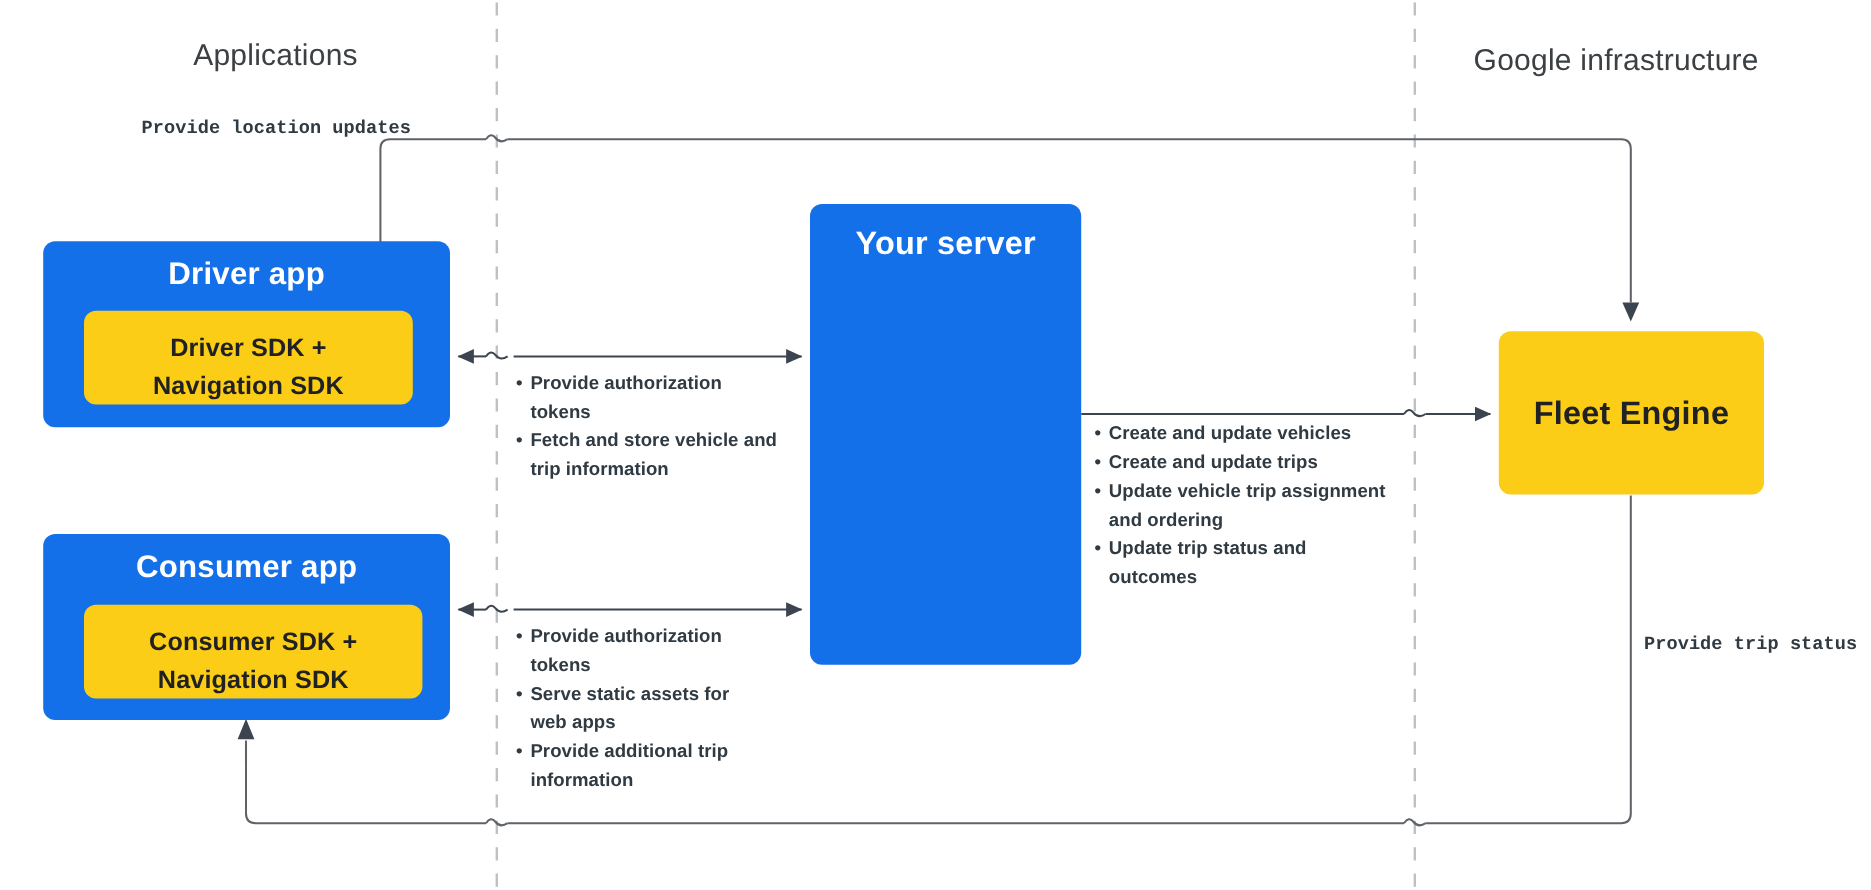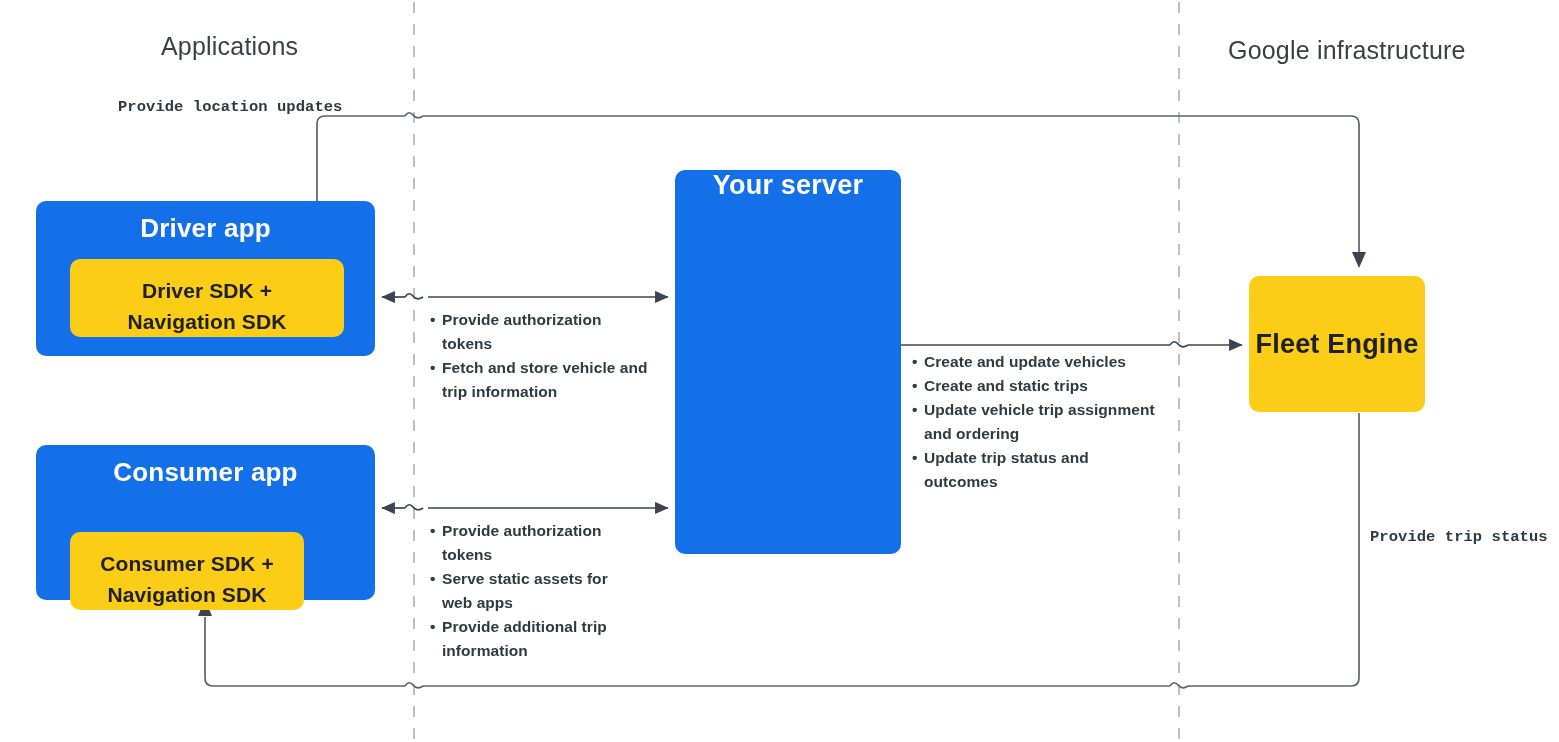--- a/index.html
+++ b/index.html
@@ -68,20 +68,21 @@
     text-align: center;
     letter-spacing: .1px;
   }
 
   
   .server-box {
     position: absolute;
     background: #1470e8;
     border-radius: 10px;
     box-sizing: border-box;
+    padding-top: 18px;
   }
   .server-title {
     text-align: center;
     color: #ffffff;
     font-size: 27px;
     font-weight: bold;
     letter-spacing: .2px;
   }
 
   
@@ -197,32 +198,32 @@
   <div class="sdk-box" style="left:70px; top:259px; width:274px; height:78px;">
     <div class="sdk-text">
       <span>Driver SDK +</span><br>
       <span>Navigation SDK</span>
     </div>
   </div>
 
   <div class="app-box" style="left:36px; top:445px; width:339px; height:155px;">
     <div class="app-title">Consumer app</div>
   </div>
-  <div class="sdk-box" style="left:70px; top:504px; width:234px; height:78px;margin-top:28px;">
+  <div class="sdk-box" style="left:70px; top:504px; width:282px; height:78px;">
     <div class="sdk-text">
       <span>Consumer SDK +</span><br>
       <span>Navigation SDK</span>
     </div>
   </div>
 
   <div class="server-box" style="left:675px; top:170px; width:226px; height:384px;">
     <div class="server-title">Your server</div>
   </div>
 
-  <div class="engine-box" style="left:1249px; top:276px; width:176px; height:136px;">
+  <div class="engine-box" style="left:1249px; top:276px; width:221px; height:136px;">
     <div class="engine-title">Fleet Engine</div>
   </div>
 
   <div class="anno" style="left:118px; top:95px;">Provide location updates</div>
 
   <div class="anno" style="left:1370px; top:525px;">Provide trip status</div>
 
   <div class="bullets" style="left:430px; top:308px; width:225px;">
     <ul>
       <li>Provide authorization tokens</li>
@@ -234,19 +235,19 @@
     <ul>
       <li>Provide authorization tokens</li>
       <li>Serve static assets for web apps</li>
       <li>Provide additional trip information</li>
     </ul>
   </div>
 
   <div class="bullets" style="left:912px; top:350px; width:250px;">
     <ul>
       <li>Create and update vehicles</li>
-      <li>Create and static trips</li>
+      <li>Create and update trips</li>
       <li>Update vehicle trip assignment and ordering</li>
       <li>Update trip status and outcomes</li>
     </ul>
   </div>
 
 </div>
 
 </body></html>

